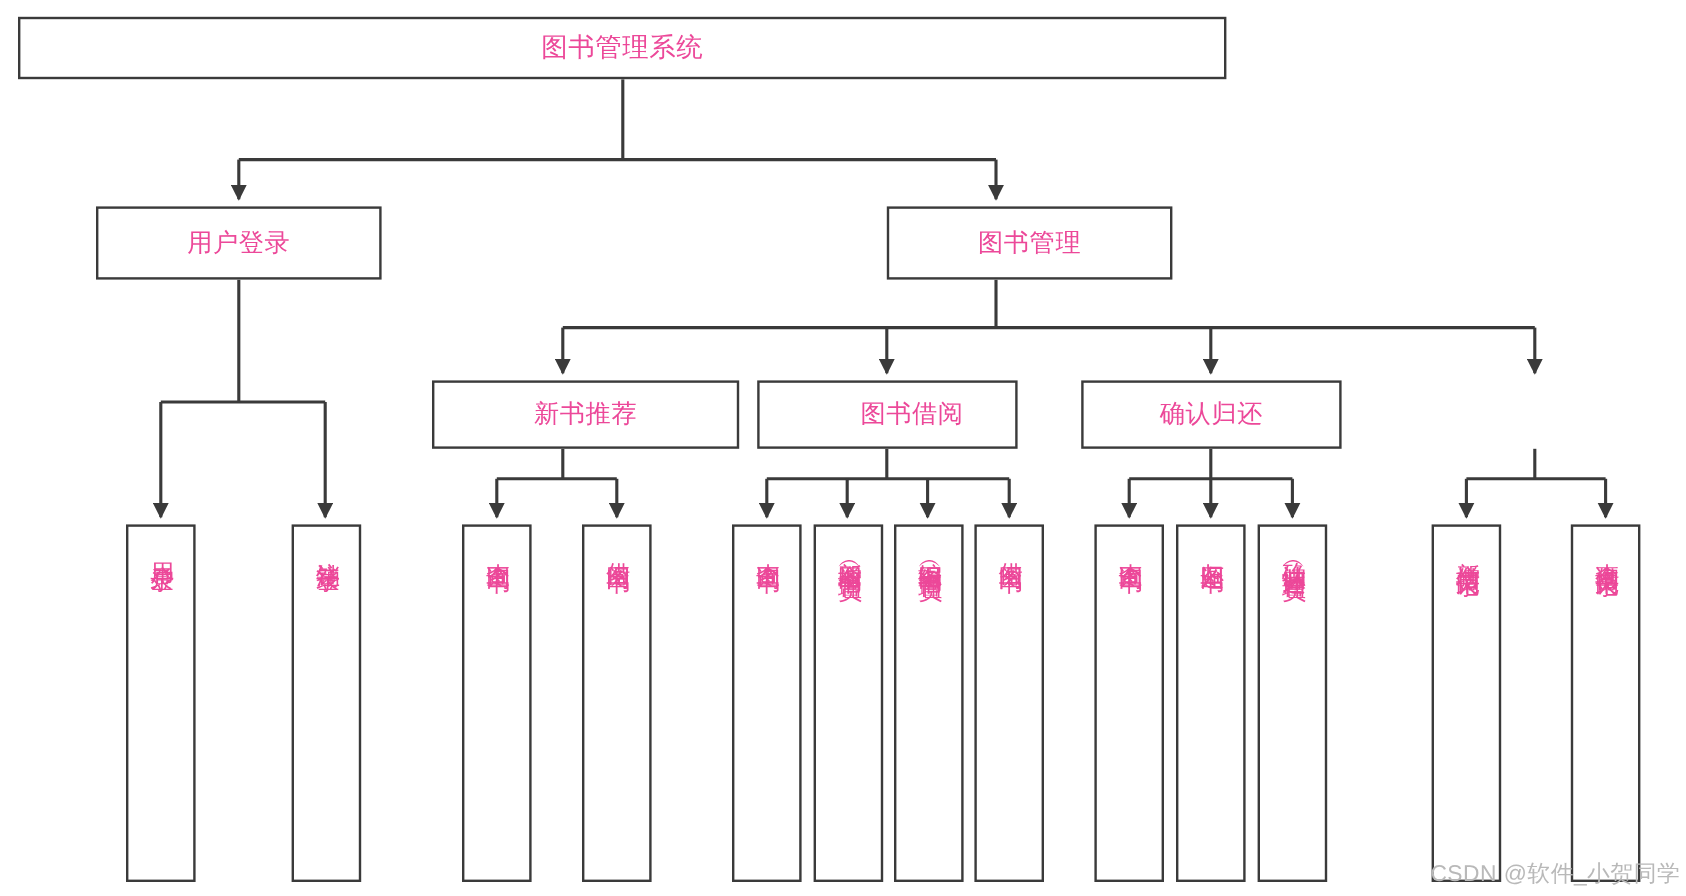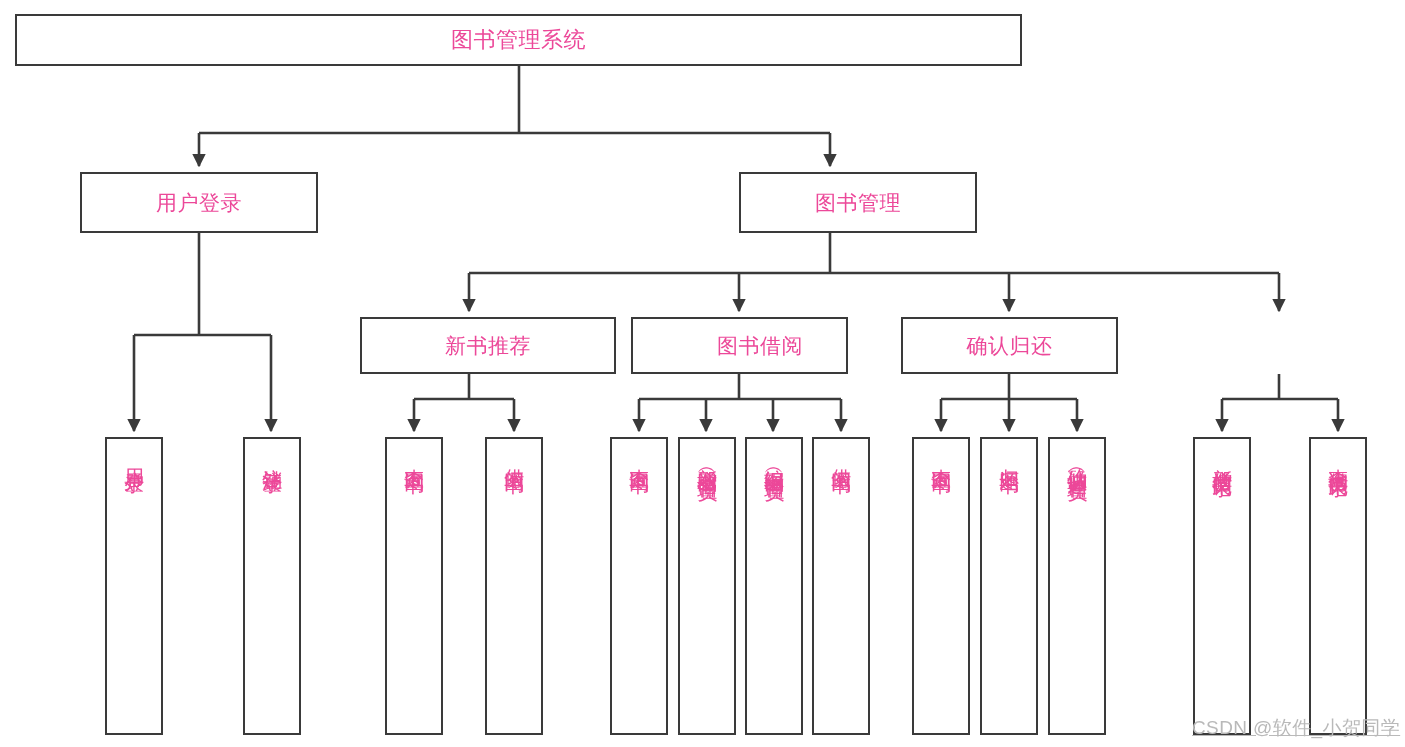--- a/index.html
+++ b/index.html
@@ -191,15 +191,15 @@
     <span class="label">确认归还（管理员）</span>
   </div>
 
   <div class="node vert" style="left:1193px; top:437px; width:58px; height:298px;">
     <span class="label">新增借阅记录</span>
   </div>
   <div class="node vert" style="left:1309px; top:437px; width:58px; height:298px;">
     <span class="label">查询借阅记录</span>
   </div>
 
-  <div class="watermark" style="left:1192px; top:715px;text-decoration:underline;">CSDN @软件_小贺同学</div>
+  <div class="watermark" style="left:1192px; top:715px;">CSDN @软件_小贺同学</div>
 
 </div>
 
 </body></html>

